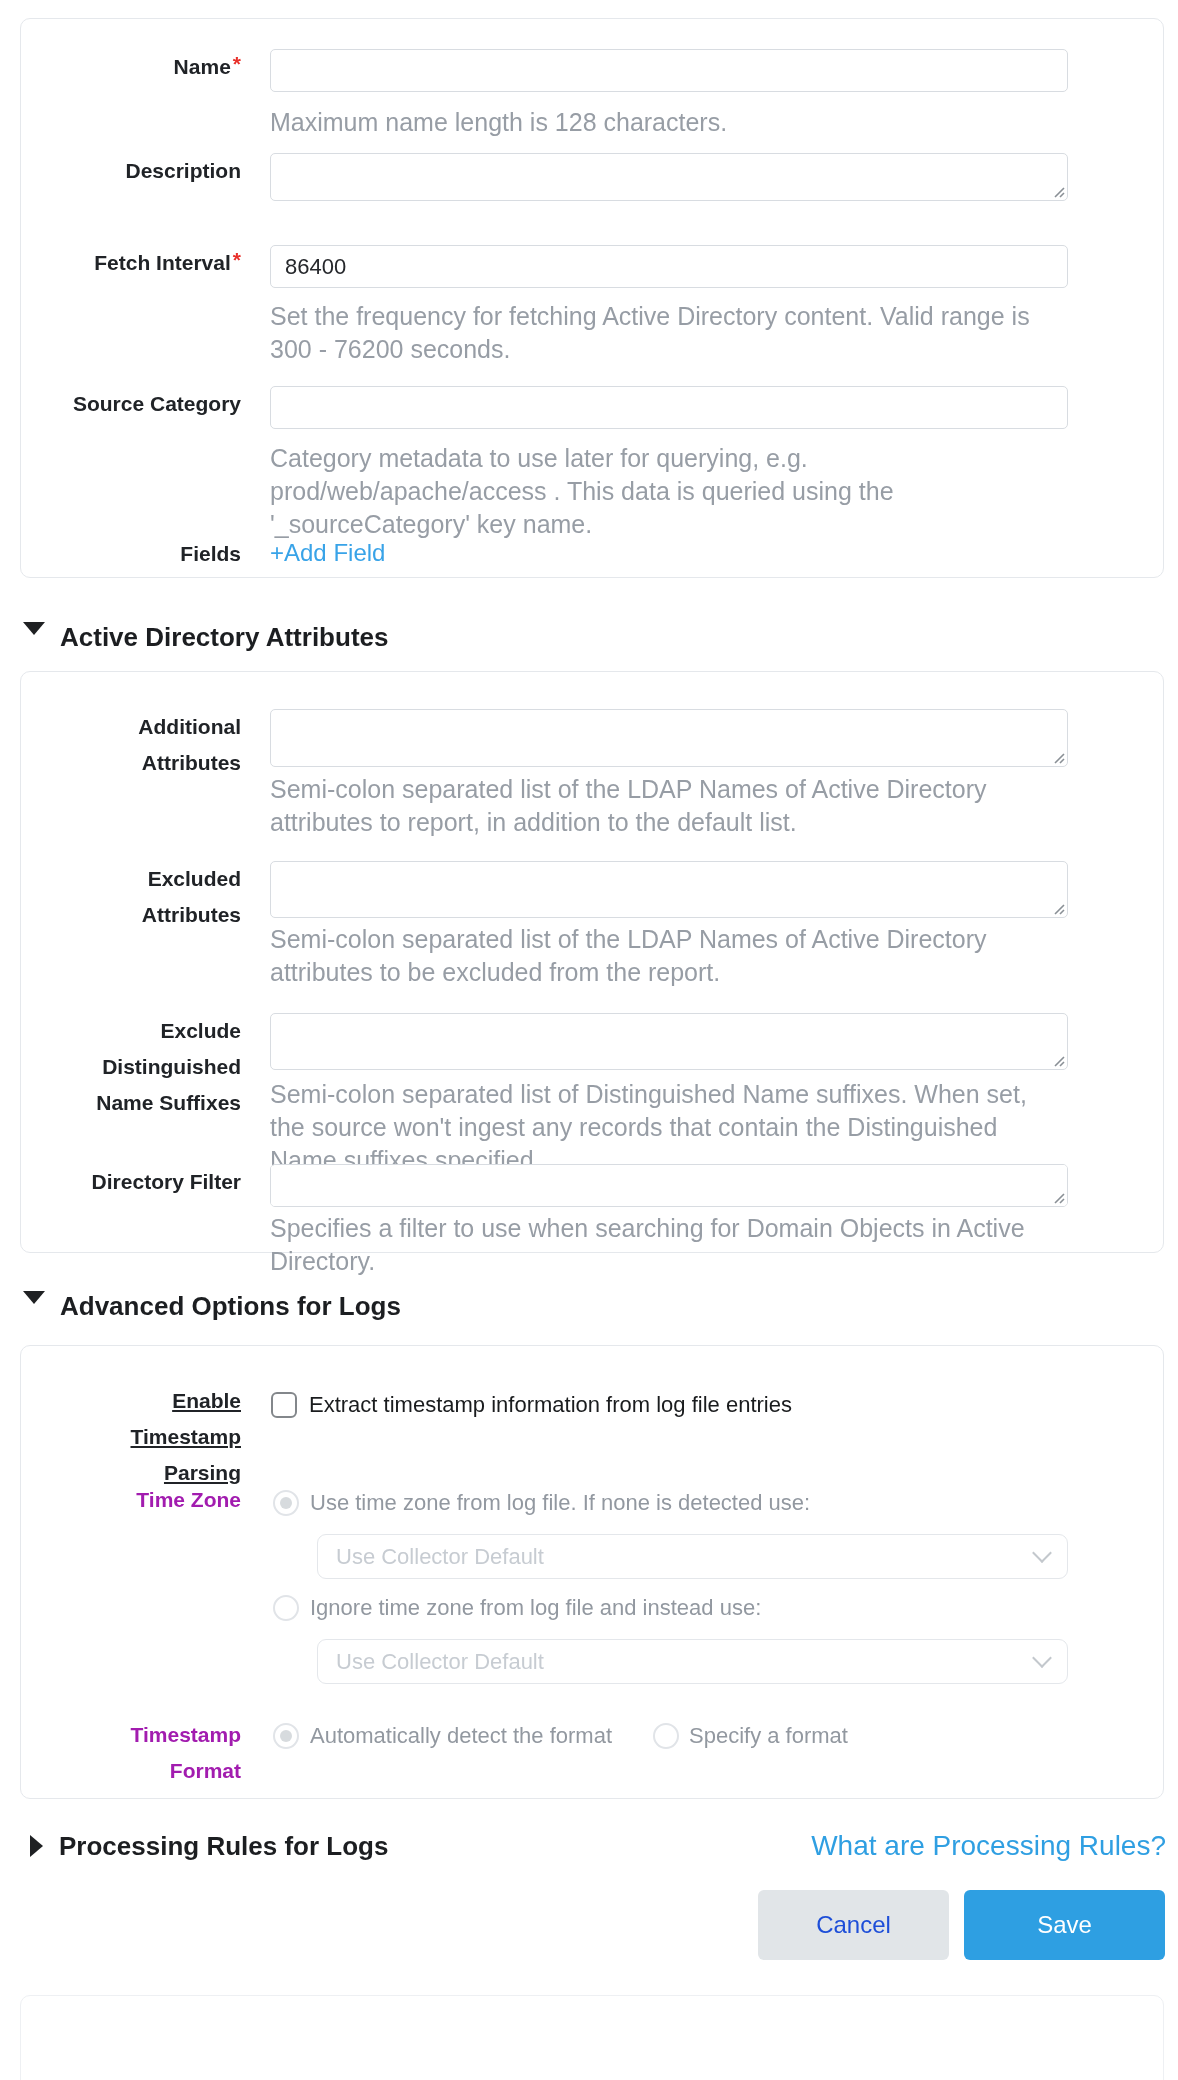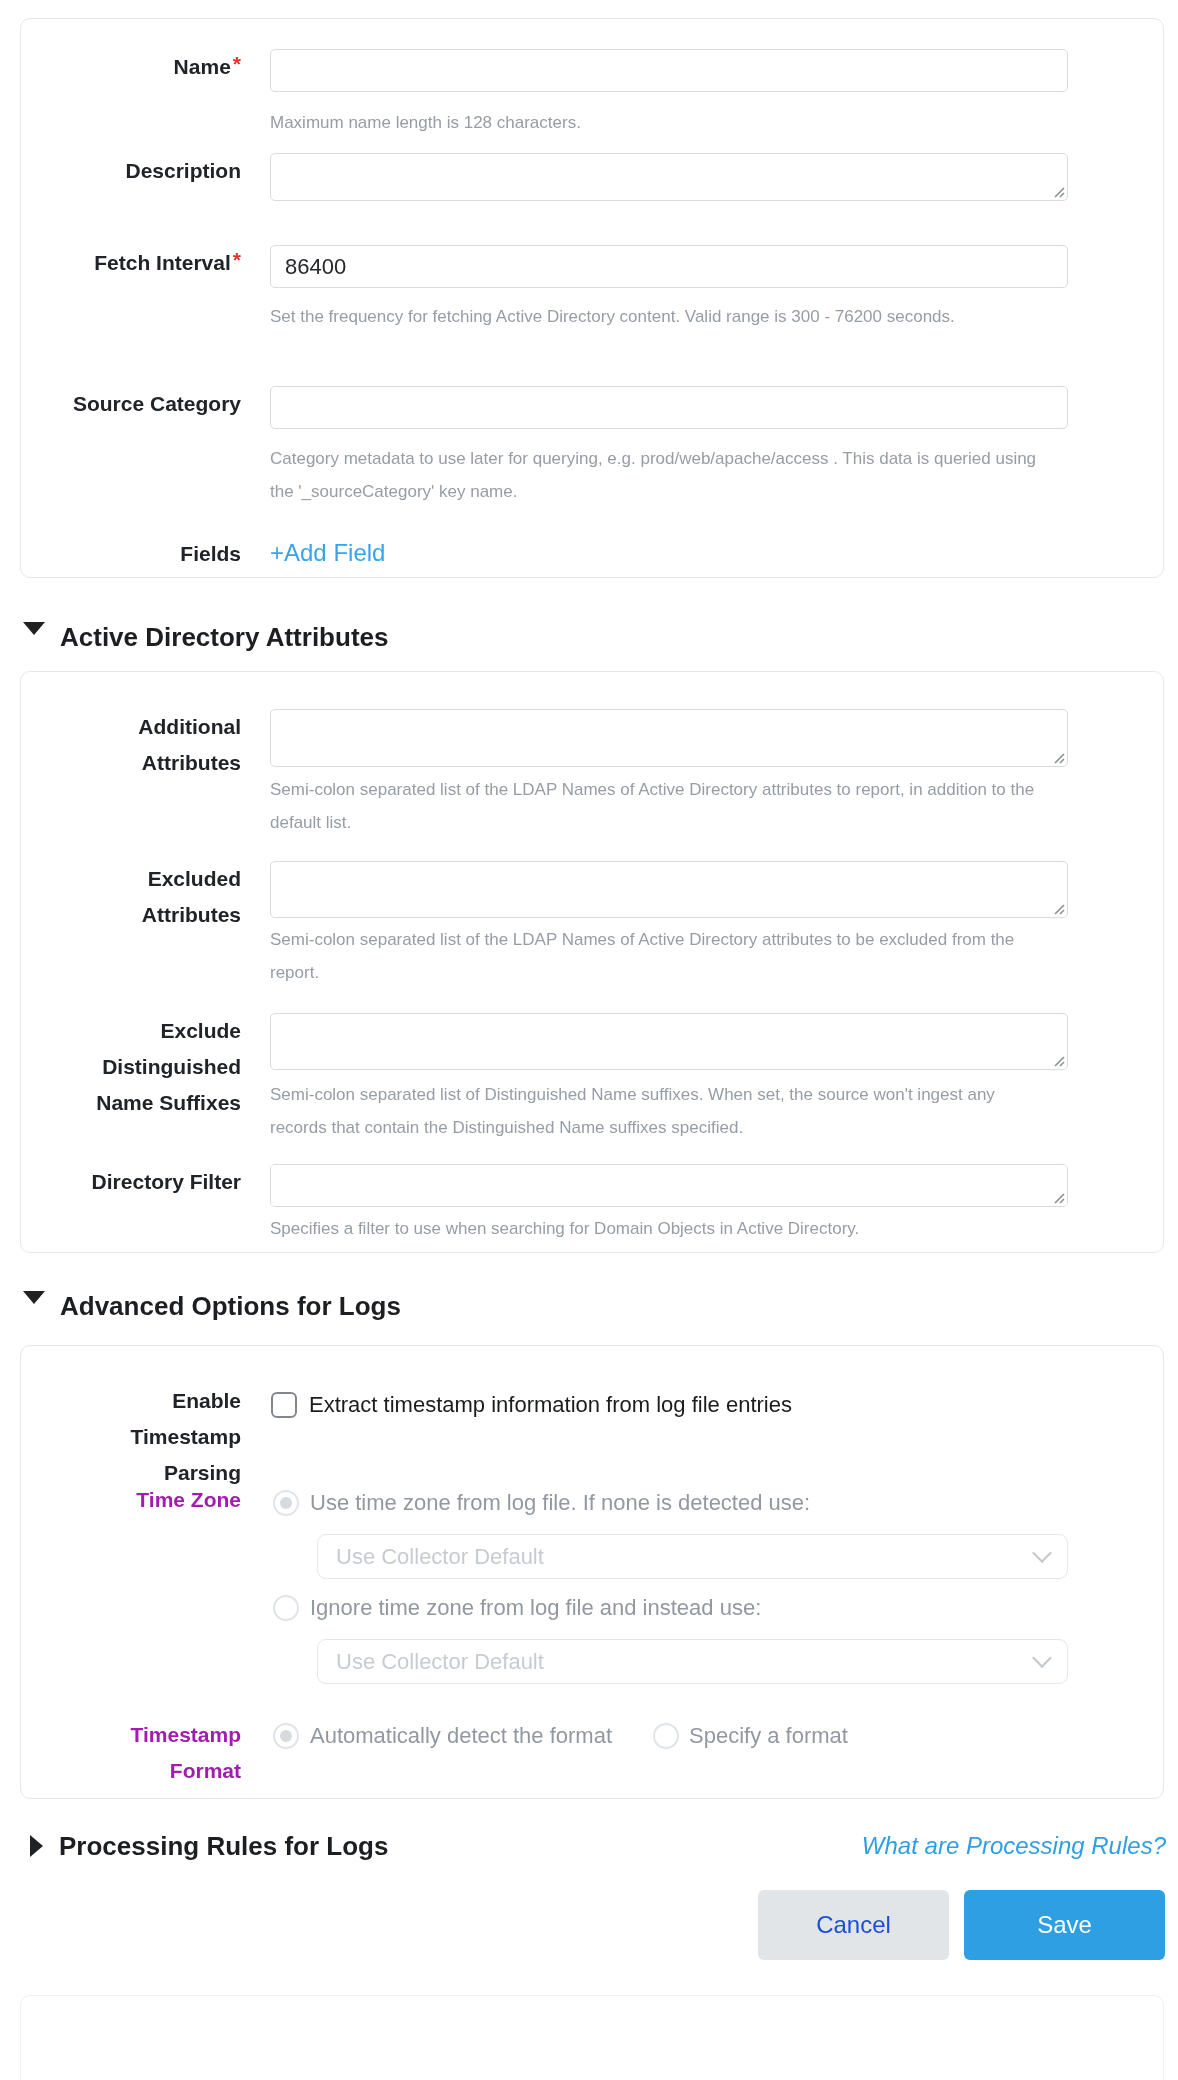--- a/index.html
+++ b/index.html
@@ -21,21 +21,21 @@
   .lbl.dis{color:#a21caf;}
   .req{color:#e8302a;margin-left:2px;position:relative;top:-3px;font-weight:700;}
 
   .text-input{position:absolute;left:249px;width:798px;height:43px;border:1px solid #d8dce1;border-radius:5px;
        font-family:inherit;font-size:22px;color:#26282c;padding:0 14px;background:#fff;box-sizing:border-box;outline:none;}
   .ta-wrap{position:absolute;left:249px;width:798px;}
   .ta-wrap textarea{width:100%;height:100%;border:1px solid #d8dce1;border-radius:5px;resize:none;background:#fff;
        padding:8px 14px;font-family:inherit;font-size:22px;color:#26282c;box-sizing:border-box;outline:none;display:block;}
   .handle{position:absolute;right:3px;bottom:3px;width:16px;height:16px;pointer-events:none;}
 
-  .help{position:absolute;left:249px;width:780px;font-size:17px;line-height:33px;color:#979da5;}
+  .help{position:absolute;left:249px;width:780px;font-size:25px;line-height:33px;color:#979da5;}
   #help-fetch{width:800px;}
 
   .section-head{position:absolute;left:23px;display:flex;align-items:flex-start;gap:15px;height:32px;cursor:pointer;}
   #sec1{top:622px;} #sec2{top:1291px;}
   .sec-title{font-size:26px;font-weight:700;color:#1c1e21;}
   .tri-down{width:0;height:0;border-left:11px solid transparent;border-right:11px solid transparent;border-top:13px solid #1f2123;}
   .tri-right{width:0;height:0;border-top:11px solid transparent;border-bottom:11px solid transparent;border-left:13px solid #1f2123;}
 
   .cb{position:absolute;left:250px;width:26px;height:26px;border:2px solid #83878b;border-radius:6px;background:#fff;box-sizing:border-box;cursor:pointer;}
   .cb-label{position:absolute;left:288px;height:26px;display:flex;align-items:center;font-size:22px;color:#1a1c1e;white-space:nowrap;}
@@ -44,21 +44,21 @@
   .radio.sel::after{content:"";position:absolute;left:50%;top:50%;width:12px;height:12px;margin:-6px 0 0 -6px;border-radius:50%;background:#d7dbde;}
   .r-label{position:absolute;height:26px;display:flex;align-items:center;font-size:22px;color:#9298a0;white-space:nowrap;}
 
   .sel-box{position:absolute;left:296px;width:751px;height:45px;border:1px solid #e4e7eb;border-radius:9px;background:#fff;
        display:flex;align-items:center;justify-content:space-between;padding:0 18px;box-sizing:border-box;}
   .sel-text{font-size:22px;color:#c7ccd2;}
   .chev{width:12px;height:12px;border-right:2px solid #c3c8cd;border-bottom:2px solid #c3c8cd;transform:rotate(45deg);margin-top:-8px;}
 
   #proc-row{position:absolute;left:30px;top:1829px;width:1136px;height:34px;display:flex;align-items:center;justify-content:space-between;}
   #proc-left{display:flex;align-items:center;gap:16px;cursor:pointer;}
-  #proc-link{font-size:24px;color:#2f9fe2;cursor:pointer;font-style:italic;}
+  #proc-link{font-size:28px;color:#2f9fe2;cursor:pointer;}
 
   #lbl-fields{top:517px;height:34px;}
   #addfield{position:absolute;left:249px;top:517px;height:34px;display:flex;align-items:center;font-size:24px;color:#38a3e8;cursor:pointer;}
 
   .btn{position:absolute;top:1890px;height:70px;border:none;border-radius:6px;display:flex;align-items:center;justify-content:center;
        font-family:inherit;font-size:24px;cursor:pointer;}
   #btn-cancel{left:758px;width:191px;background:#e1e5e8;color:#1d4ed8;}
   #btn-save{left:964px;width:201px;background:#2e9fe2;color:#ffffff;}
 
   #ghost-card{position:absolute;left:20px;top:1995px;width:1144px;height:120px;border:1px solid #eef0f3;border-radius:10px;box-sizing:border-box;}
@@ -67,21 +67,21 @@
   #lbl-name{top:30px;height:43px;} #in-name{top:30px;} #help-name{top:87px;}
   #lbl-desc{top:134px;height:48px;} #ta-desc{top:134px;height:48px;}
   #lbl-fetch{top:226px;height:43px;} #in-fetch{top:226px;} #help-fetch{top:281px;}
   #lbl-source{top:367px;height:43px;} #in-source{top:367px;} #help-source{top:423px;}
   
   #lbl-add{top:37px;height:72px;} #ta-add{top:37px;height:58px;} #help-add{top:101px;}
   #lbl-exc{top:189px;height:70px;} #ta-exc{top:189px;height:57px;} #help-exc{top:251px;}
   #lbl-dn{top:341px;height:108px;} #ta-dn{top:341px;height:57px;} #help-dn{top:406px;}
   #lbl-filter{top:492px;height:43px;} #ta-filter{top:492px;height:43px;} #help-filter{top:540px;}
   
-  #lbl-enable{top:37px;height:70px;}
+  #lbl-enable{top:37px;height:70px;text-decoration:underline;}
   #cb-ts{top:46px;} #cb-ts-label{top:46px;}
   #lbl-tz{top:136px;height:42px;}
   #radio-tz1{left:252px;top:144px;} #r1-label{left:289px;top:144px;}
   #select-tz1{top:188px;}
   #radio-tz2{left:252px;top:249px;} #r2-label{left:289px;top:249px;}
   #select-tz2{top:293px;}
   #lbl-tsf{top:371px;height:70px;}
   #radio-tsf1{left:252px;top:377px;} #r3-label{left:289px;top:377px;}
   #radio-tsf2{left:632px;top:377px;} #r4-label{left:668px;top:377px;}
 </style>

